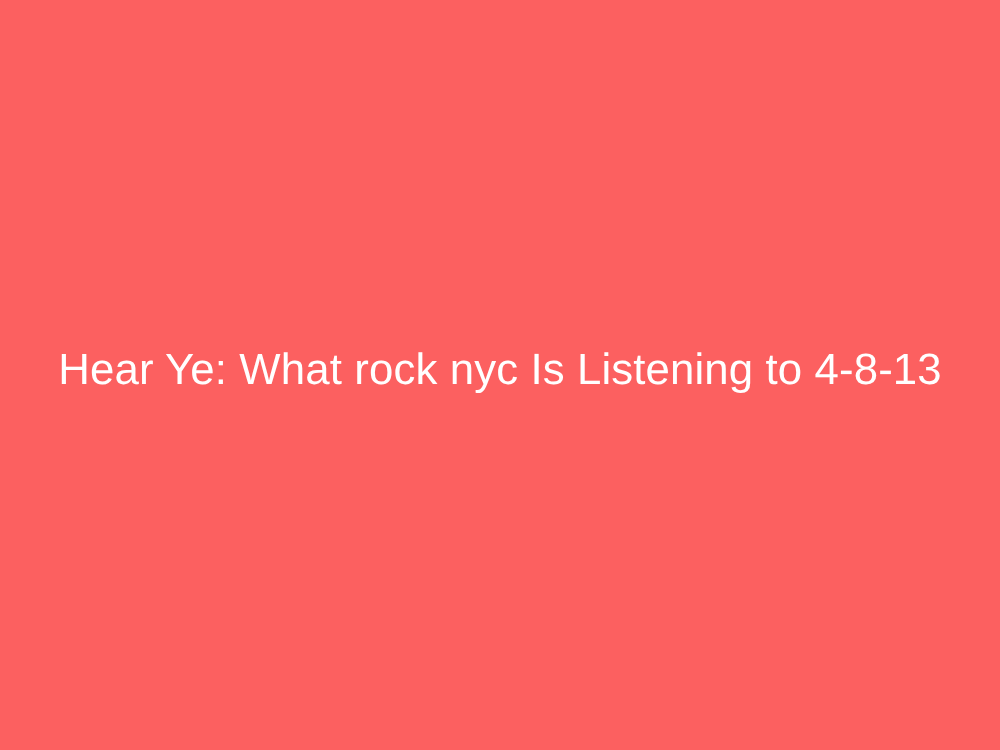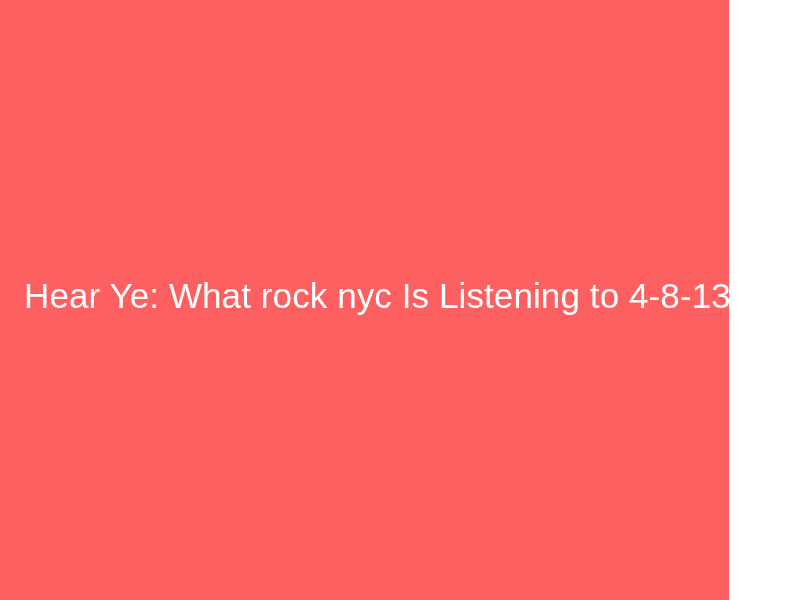--- a/index.html
+++ b/index.html
@@ -10,21 +10,21 @@
   body {
     width: 800px;
     height: 600px;
     overflow: hidden;
     font-family: "Liberation Sans", sans-serif;
   }
 
   #placeholder-card {
     position: relative;
     box-sizing: border-box;
-    width: 729px;
+    width: 800px;
     height: 600px;
     background-color: #fc6060;
     display: flex;
     align-items: center;
     justify-content: center;
     overflow: hidden;
   }
 
   #headline-text {
     display: block;

